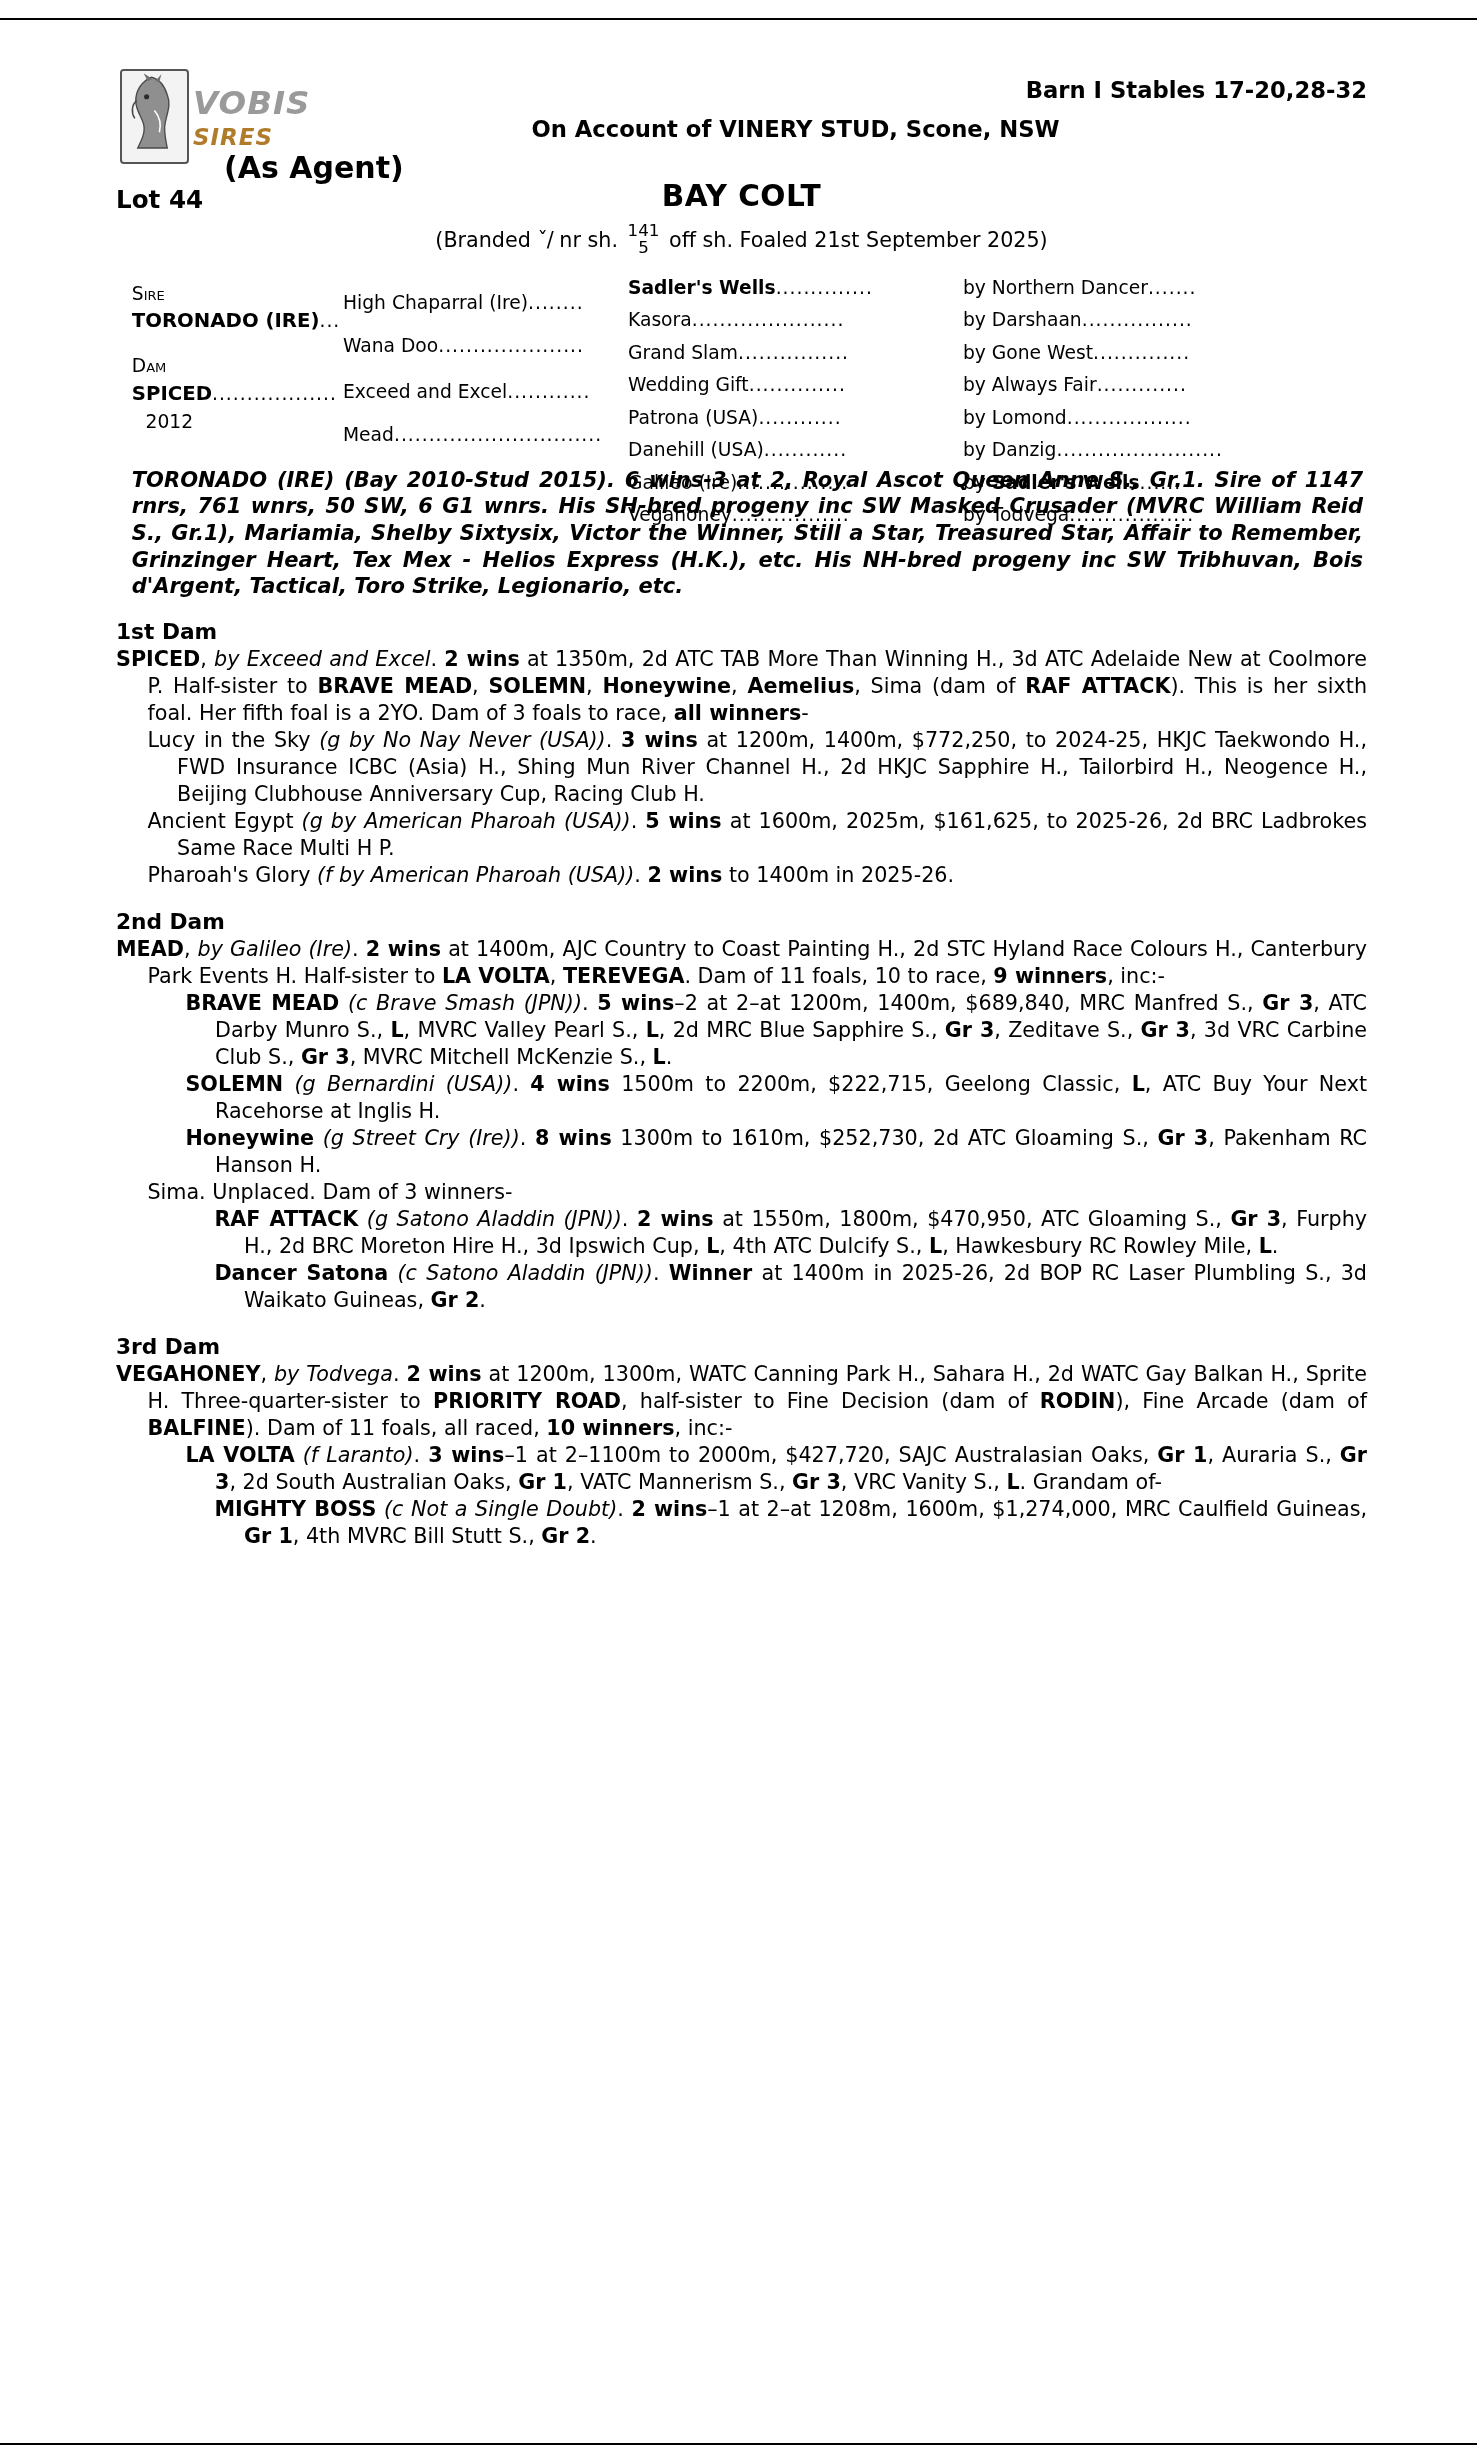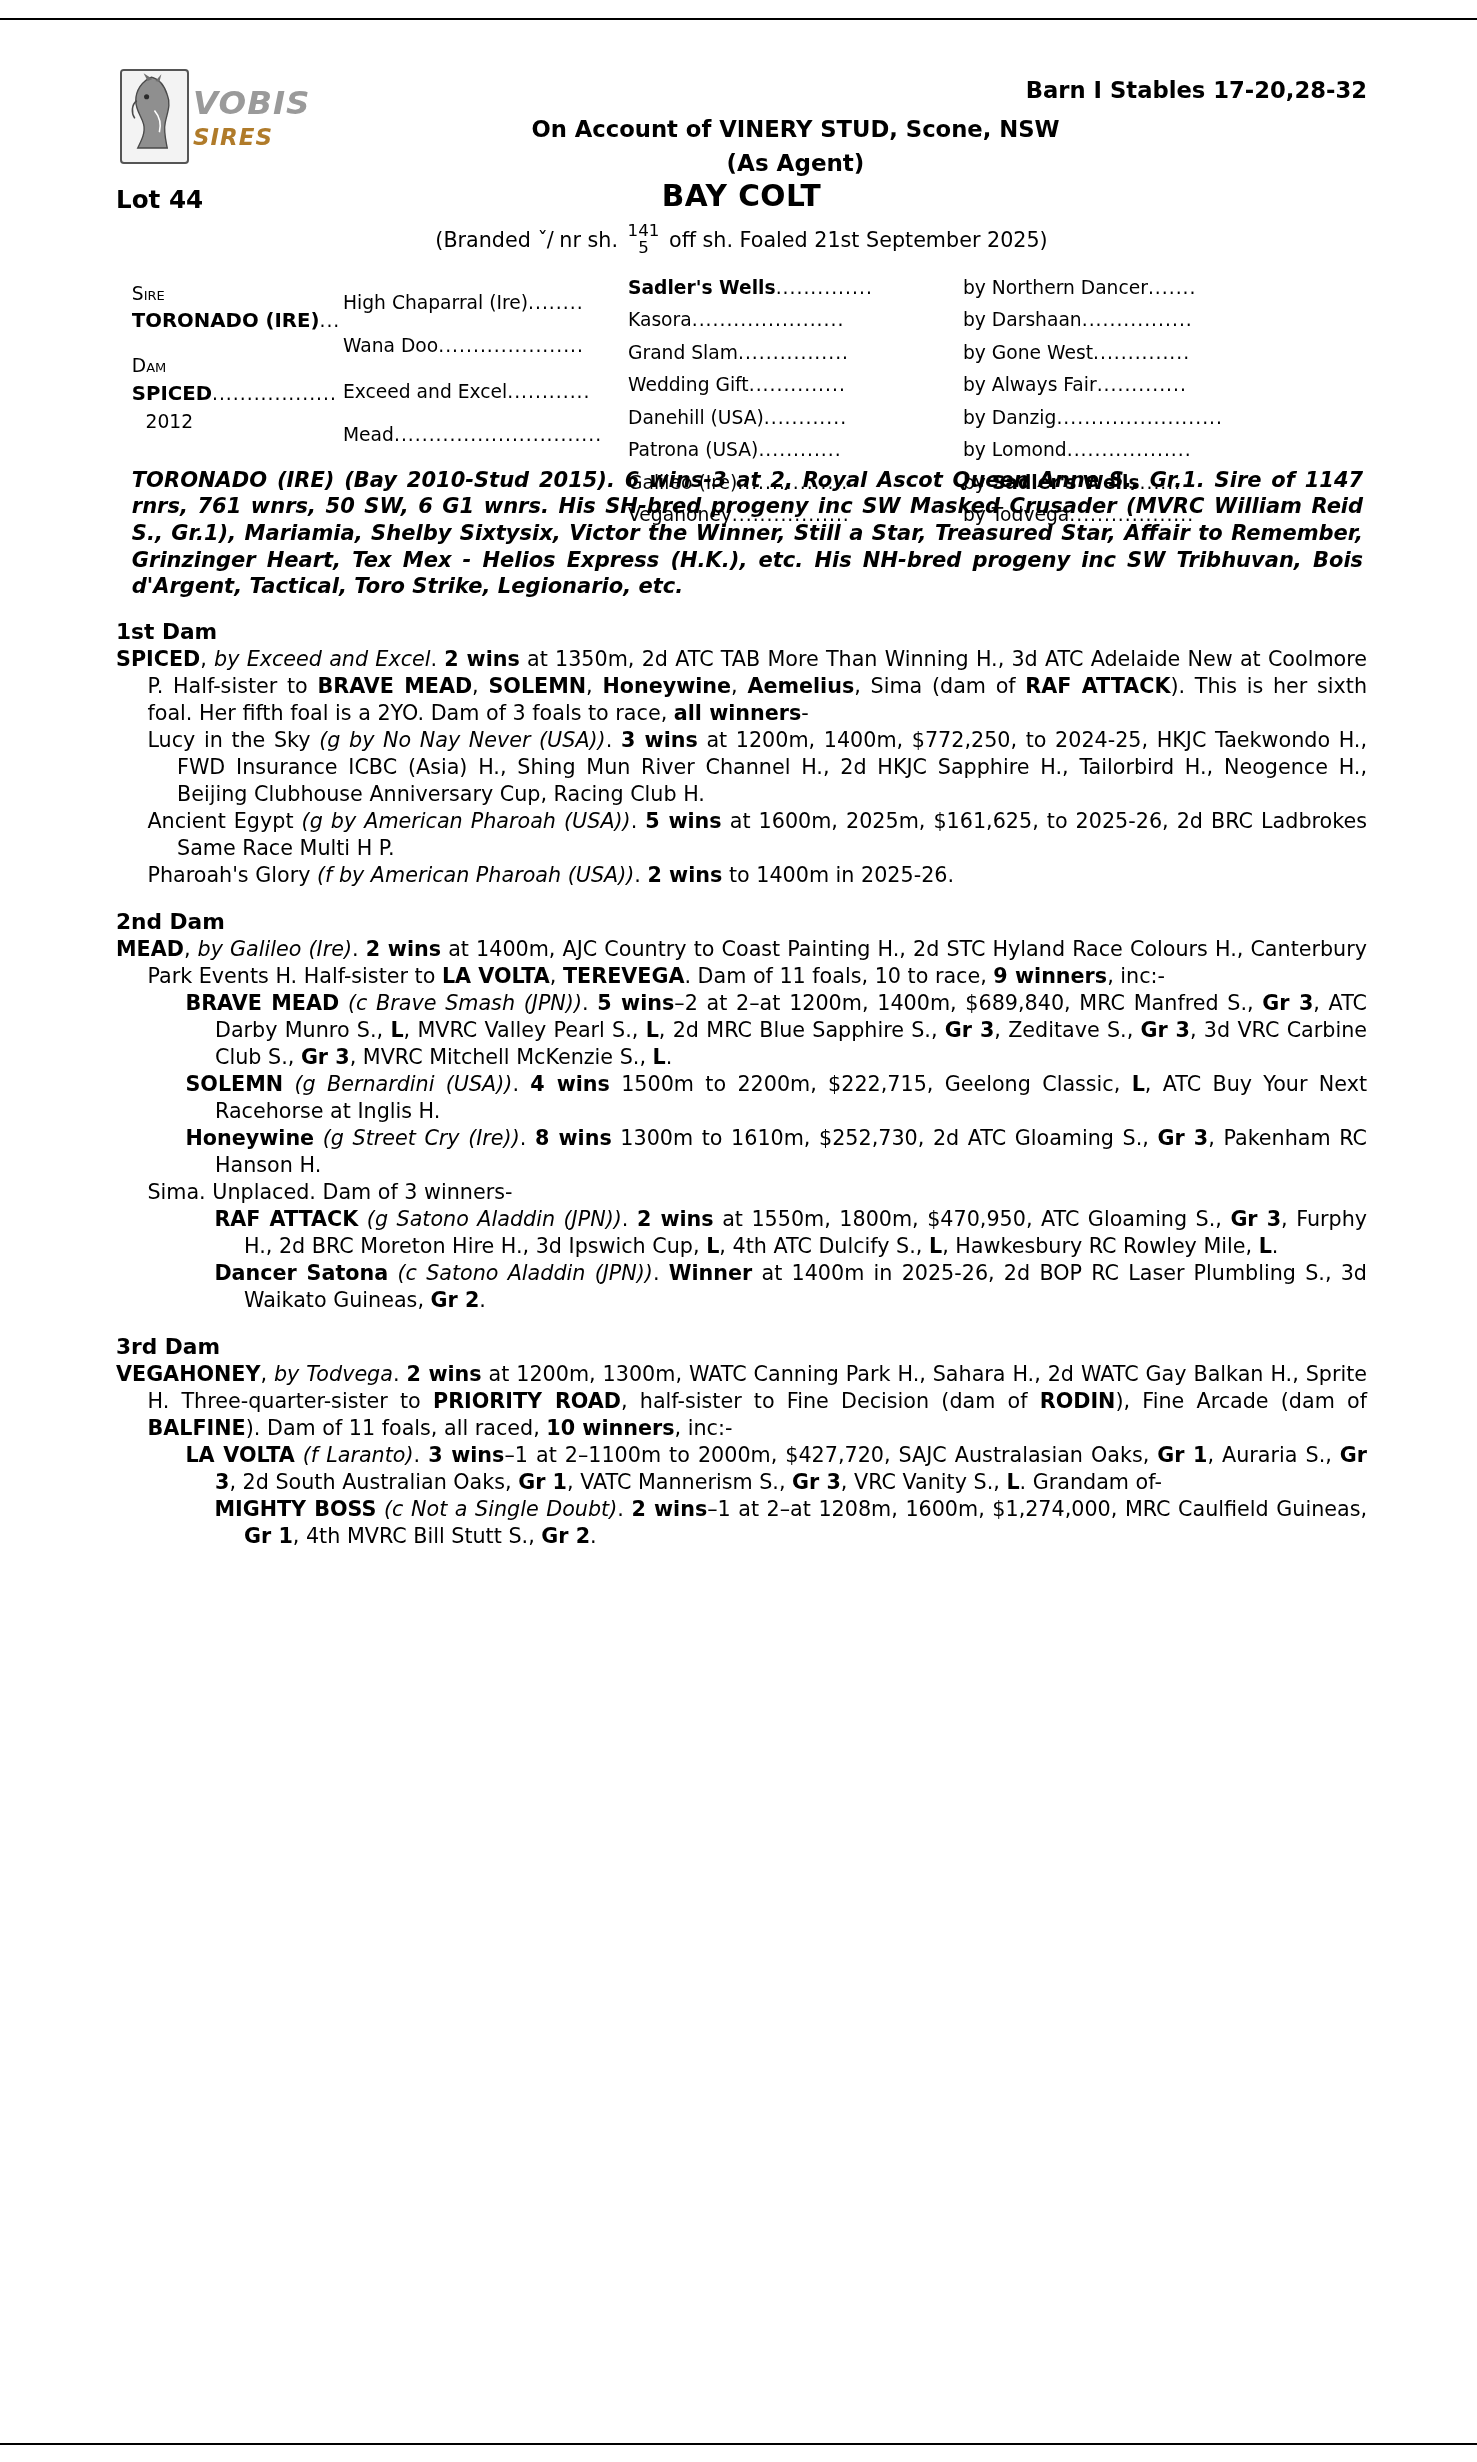--- a/index.html
+++ b/index.html
@@ -106,22 +106,22 @@
     text-align: center;
     font-size: 22.7px;
     font-weight: bold;
     padding-left: 108px;
   }
   .asagent {
     position: absolute;
     left: 0;
     right: 0;
     top: 91px;
-    text-align: center;
-    font-size: 23px;
+    text-align: left;
+    font-size: 30px;
     font-weight: bold;
     padding-left: 108px;
   }
   .lot {
     position: absolute;
     left: 0px;
     top: 126px;
     font-size: 24.6px;
     font-weight: bold;
   }
@@ -344,24 +344,24 @@
         <div class="c3row">
           <span class="c3a"><span>Kasora</span><span class="dots">......................</span></span><span class="c3b"><span>by Darshaan</span><span class="dots">................</span></span>
         </div>
         <div class="c3row">
           <span class="c3a"><span>Grand Slam</span><span class="dots">................</span></span><span class="c3b"><span>by Gone West</span><span class="dots">..............</span></span>
         </div>
         <div class="c3row">
           <span class="c3a"><span>Wedding Gift</span><span class="dots">..............</span></span><span class="c3b"><span>by Always Fair</span><span class="dots">.............</span></span>
         </div>
         <div class="c3row">
+          <span class="c3a"><span>Patrona (USA)</span><span class="dots">............</span></span><span class="c3b"><span>by Lomond</span><span class="dots">..................</span></span>
+        </div>
+        <div class="c3row">
           <span class="c3a"><span>Danehill (USA)</span><span class="dots">............</span></span><span class="c3b"><span>by Danzig</span><span class="dots">........................</span></span>
-        </div>
-        <div class="c3row">
-          <span class="c3a"><span>Patrona (USA)</span><span class="dots">............</span></span><span class="c3b"><span>by Lomond</span><span class="dots">..................</span></span>
         </div>
         <div class="c3row">
           <span class="c3a"><span>Galileo (Ire)</span><span class="dots">................</span></span><span class="c3b">by <span class="b">Sadler's Wells</span><span class="dots">......</span></span>
         </div>
         <div class="c3row">
           <span class="c3a"><span>Vegahoney</span><span class="dots">.................</span></span><span class="c3b"><span>by Todvega</span><span class="dots">..................</span></span>
         </div>
       </div>
     </div>
 

